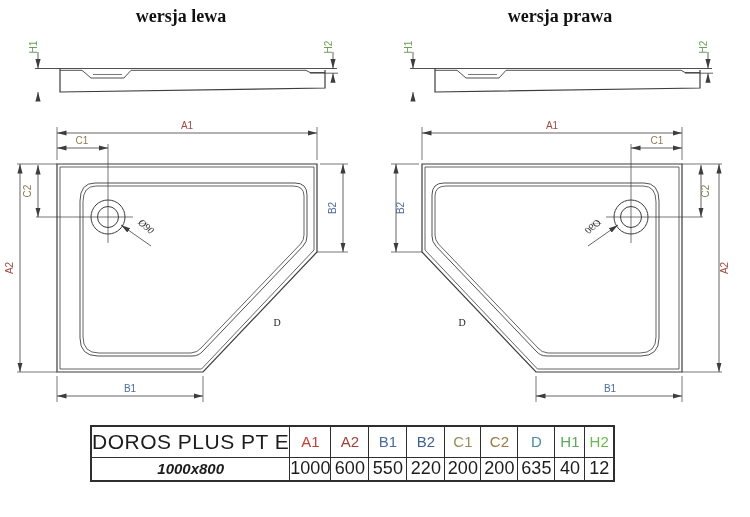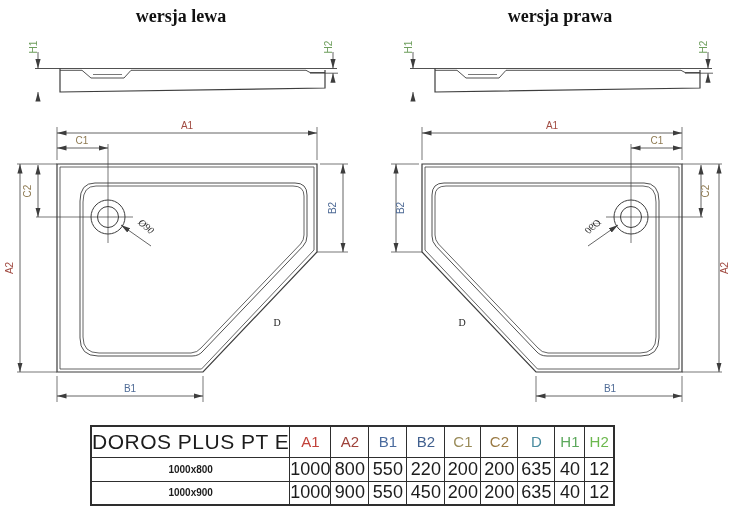--- a/index.html
+++ b/index.html
@@ -12,21 +12,21 @@
   svg text{font-family:"Liberation Sans",sans-serif;font-size:10px;}
   svg text.serif{font-family:"Liberation Serif",serif;}
   
   #spec-table{position:absolute;left:90px;top:425px;border-collapse:collapse;table-layout:fixed;
               background:#fff;}
   #spec-table td,#spec-table th{border:1.6px solid #2e2e2e;text-align:center;vertical-align:middle;
               padding:0;color:#1c1c1c;overflow:hidden;white-space:nowrap;}
   #spec-table{border:2.5px solid #2e2e2e;}
   .th-name{font-size:21px;font-weight:400;letter-spacing:0.5px;color:#111;}
   .th-dim{font-size:15px;font-weight:400;}
-  .row-name{font-size:10px;font-weight:bold;}
+  .row-name{font-size:15px;font-weight:bold;font-style:italic;}
   .val{font-size:18px;}
   tr.hdr{height:31px;} tr.r{height:24px;}
 </style>
 </head>
 <body>
 
 <div id="stage">
 
   <div class="title" id="title-right">wersja prawa</div>
   <div class="title" id="title-left">wersja lewa</div>
@@ -158,35 +158,23 @@
       <th class="th-dim" fill="#41608f" style="color: rgb(65, 96, 143);">B2</th>
       <th class="th-dim" fill="#9a8c5a" style="color: rgb(154, 140, 90);">C1</th>
       <th class="th-dim" fill="#9a7a44" style="color: rgb(154, 122, 68);">C2</th>
       <th class="th-dim" fill="#4a8ca0" style="color: rgb(74, 140, 160);">D</th>
       <th class="th-dim" fill="#5ca85c" style="color: rgb(92, 168, 92);">H1</th>
       <th class="th-dim" fill="#6cb84e" style="color: rgb(108, 184, 78);">H2</th>
     </tr>
     <tr class="r">
       <td class="row-name">1000x800</td>
       <td class="val">1000</td>
-      <td class="val">800</td>
+      <td class="val">600</td>
       <td class="val">550</td>
       <td class="val">220</td>
-      <td class="val">200</td>
-      <td class="val">200</td>
-      <td class="val">635</td>
-      <td class="val">40</td>
-      <td class="val">12</td>
-    </tr>
-    <tr class="r">
-      <td class="row-name">1000x900</td>
-      <td class="val">1000</td>
-      <td class="val">900</td>
-      <td class="val">550</td>
-      <td class="val">450</td>
       <td class="val">200</td>
       <td class="val">200</td>
       <td class="val">635</td>
       <td class="val">40</td>
       <td class="val">12</td>
     </tr>
   </tbody>
     </table>
 
 </div>

